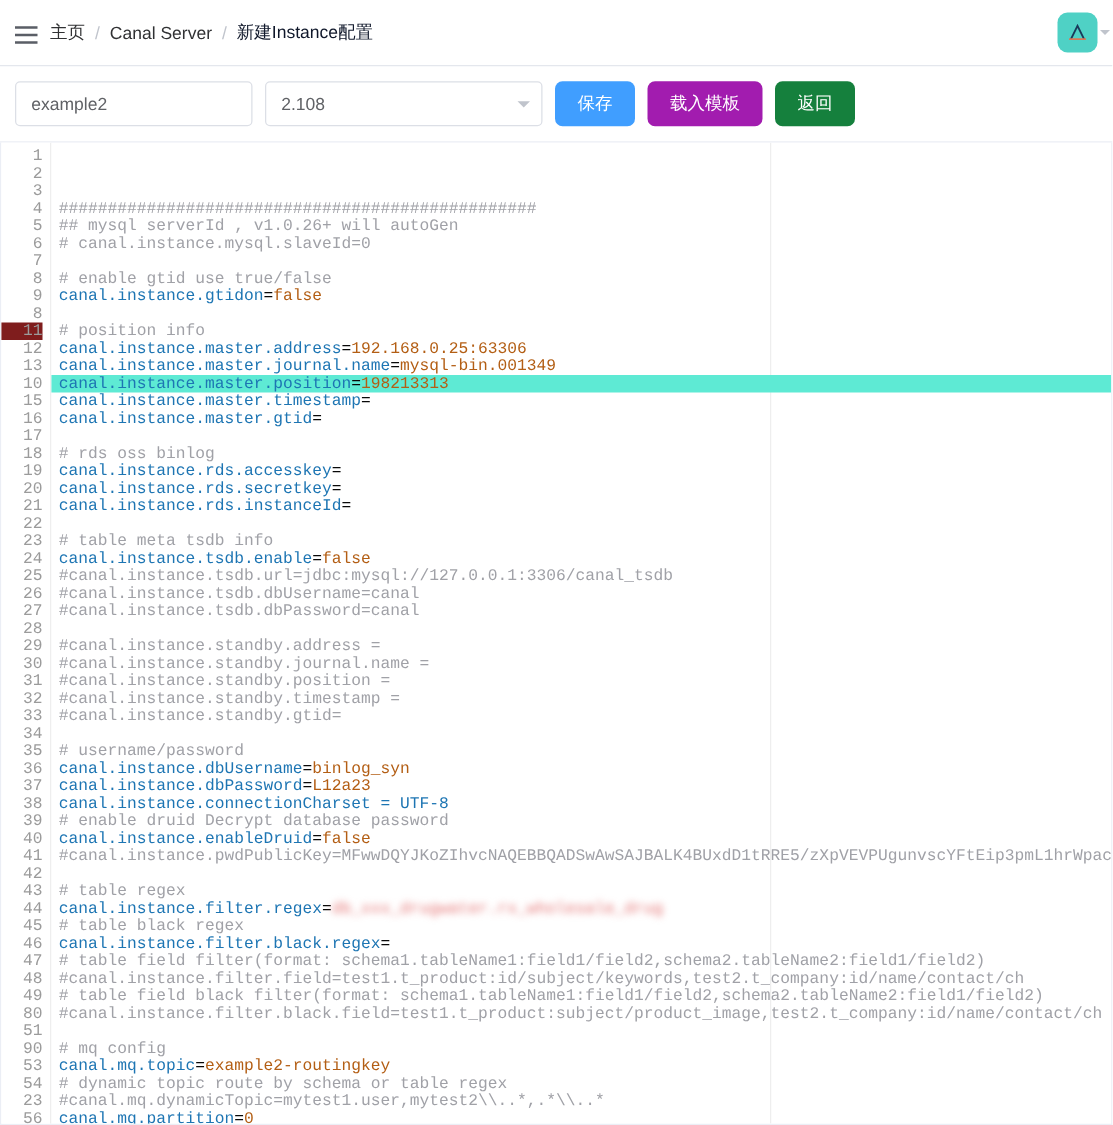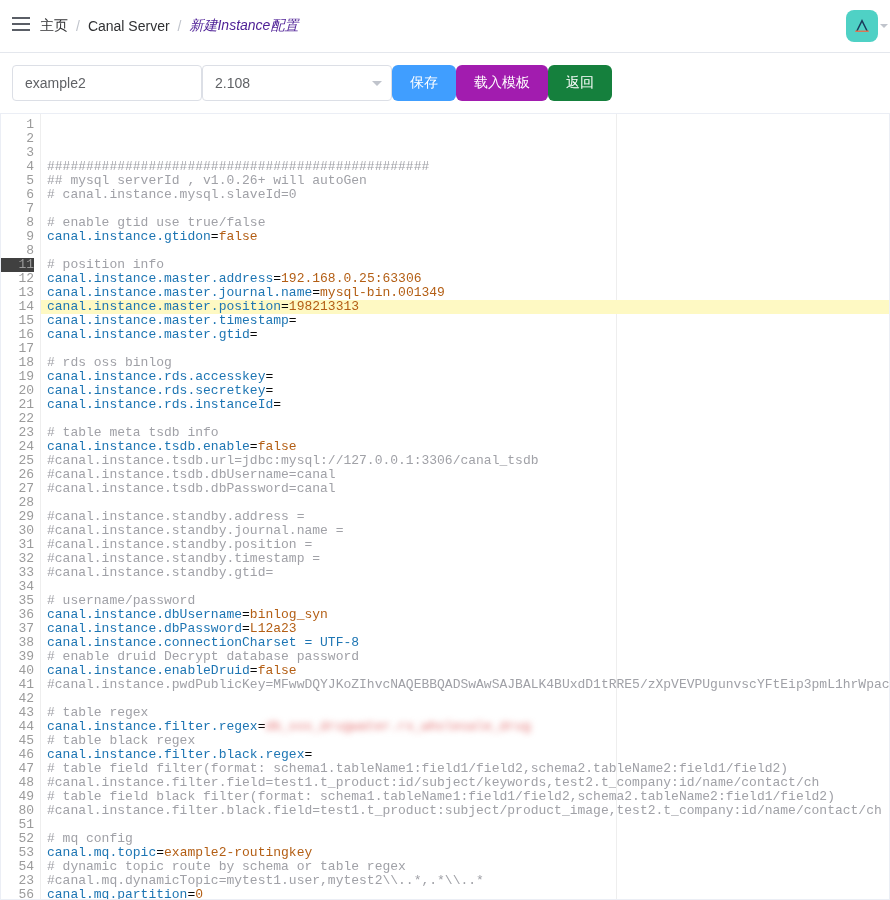--- a/index.html
+++ b/index.html
@@ -12,76 +12,77 @@
   }
   .topbar {
     display: flex;
     align-items: center;
     justify-content: space-between;
     padding: 10px 12px;
     border-bottom: 1px solid #e4e7ed;
   }
   .topbar-left {
     display: flex;
-    align-items: flex-start;
+    align-items: flex-end;
     gap: 10px;
   }
   .hamburger {
     width: 18px; height: 14px;
     display: flex; flex-direction: column; justify-content: space-between;
     cursor: pointer;
   }
   .hamburger span {
     display: block; height: 2px; background: #5a5e66;
   }
   .breadcrumb {
     display: flex;
     align-items: center;
     gap: 8px;
     font-size: 14px;
   }
   .breadcrumb .sep { color: #c0c4cc; }
   .breadcrumb .crumb { color: #303133; }
-  .breadcrumb .crumb.current { color: #4c1d95; cursor: text; font-style: italic; }
+  .breadcrumb .crumb.current { color: #0f172a; cursor: text; }
   .logo-badge {
     width: 32px; height: 32px;
     background: #4fd1c5;
     border-radius: 8px;
     display: flex; align-items: center; justify-content: center;
     position: relative;
   }
   .logo-badge::after {
     content: "";
     position: absolute;
     right: -10px;
     top: 50%;
     border: 4px solid transparent;
     border-top-color: #c0c4cc;
     transform: translateY(-2px);
   }
   .logo-badge svg { width: 18px; height: 18px; }
   .toolbar {
     display: flex;
     align-items: center;
+    gap: 10px;
     padding: 12px;
     border-bottom: 1px solid #ebeef5;
   }
   .el-input {
     height: 36px;
     border: 1px solid #dcdfe6;
     border-radius: 4px;
     padding: 0 12px;
     font-size: 14px;
     color: #606266;
     outline: none;
   }
   .el-input.name { width: 190px; }
   .el-select {
     position: relative;
-    width: 190px;
+    width: 222px;
   }
   .el-select .el-input { width: 100%; padding-right: 28px; }
   .el-select .chevron {
     position: absolute;
     right: 10px; top: 50%;
     transform: translateY(-50%);
     border: 5px solid transparent;
     border-top-color: #c0c4cc;
     margin-top: 3px;
     pointer-events: none;
@@ -124,21 +125,21 @@
   .code {
     flex: 1;
     padding: 4px 0 4px 6px;
     white-space: pre;
     overflow: hidden;
     color: #080808;
     position: relative;
   }
   .line { height: 14px; }
   .line.highlight {
-    background: #fef9c3;
+    background: #5eead4;
     margin-left: -6px;
     padding-left: 6px;
     position: relative;
   }
   .line.highlight::before {
     content: "";
     position: absolute;
     left: -40px;
     top: 0;
     height: 14px;
@@ -201,24 +202,24 @@
       <div>1</div>
       <div>2</div>
       <div>3</div>
       <div>4</div>
       <div>5</div>
       <div>6</div>
       <div>7</div>
       <div>8</div>
       <div>9</div>
       <div>8</div>
-      <div style="background: #404040;">11</div>
+      <div style="background: #7f1d1d;">11</div>
       <div>12</div>
       <div>13</div>
-      <div>14</div>
+      <div>10</div>
       <div>15</div>
       <div>16</div>
       <div>17</div>
       <div>18</div>
       <div>19</div>
       <div>20</div>
       <div>21</div>
       <div>22</div>
       <div>23</div>
       <div>24</div>
@@ -242,21 +243,21 @@
       <div>42</div>
       <div>43</div>
       <div>44</div>
       <div>45</div>
       <div>46</div>
       <div>47</div>
       <div>48</div>
       <div>49</div>
       <div>80</div>
       <div>51</div>
-      <div>52</div>
+      <div>90</div>
       <div>53</div>
       <div>54</div>
       <div>23</div>
       <div>56</div>
     </div>
   <div class="code" id="code">
     <div class="vsplit"></div>
   <div class="line"><span class="tok-comment">#################################################</span></div><div class="line"><span class="tok-comment">## mysql serverId , v1.0.26+ will autoGen</span></div><div class="line"><span class="tok-comment"># canal.instance.mysql.slaveId=0</span></div><div class="line">&nbsp;</div><div class="line"><span class="tok-comment"># enable gtid use true/false</span></div><div class="line"><span class="tok-key">canal.instance.gtidon</span><span class="tok-op">=</span><span class="tok-value">false</span></div><div class="line">&nbsp;</div><div class="line"><span class="tok-comment"># position info</span></div><div class="line"><span class="tok-key">canal.instance.master.address</span><span class="tok-op">=</span><span class="tok-value">192.168.0.25:63306</span></div><div class="line"><span class="tok-key">canal.instance.master.journal.name</span><span class="tok-op">=</span><span class="tok-value">mysql-bin.001349</span></div><div class="line highlight"><span class="tok-key">canal.instance.master.position</span><span class="tok-op">=</span><span class="tok-value">198213313</span></div><div class="line"><span class="tok-key">canal.instance.master.timestamp</span><span class="tok-op">=</span><span class="tok-value"></span></div><div class="line"><span class="tok-key">canal.instance.master.gtid</span><span class="tok-op">=</span><span class="tok-value"></span></div><div class="line">&nbsp;</div><div class="line"><span class="tok-comment"># rds oss binlog</span></div><div class="line"><span class="tok-key">canal.instance.rds.accesskey</span><span class="tok-op">=</span><span class="tok-value"></span></div><div class="line"><span class="tok-key">canal.instance.rds.secretkey</span><span class="tok-op">=</span><span class="tok-value"></span></div><div class="line"><span class="tok-key">canal.instance.rds.instanceId</span><span class="tok-op">=</span><span class="tok-value"></span></div><div class="line">&nbsp;</div><div class="line"><span class="tok-comment"># table meta tsdb info</span></div><div class="line"><span class="tok-key">canal.instance.tsdb.enable</span><span class="tok-op">=</span><span class="tok-value">false</span></div><div class="line"><span class="tok-comment">#canal.instance.tsdb.url=jdbc:mysql://127.0.0.1:3306/canal_tsdb</span></div><div class="line"><span class="tok-comment">#canal.instance.tsdb.dbUsername=canal</span></div><div class="line"><span class="tok-comment">#canal.instance.tsdb.dbPassword=canal</span></div><div class="line">&nbsp;</div><div class="line"><span class="tok-comment">#canal.instance.standby.address =</span></div><div class="line"><span class="tok-comment">#canal.instance.standby.journal.name =</span></div><div class="line"><span class="tok-comment">#canal.instance.standby.position =</span></div><div class="line"><span class="tok-comment">#canal.instance.standby.timestamp =</span></div><div class="line"><span class="tok-comment">#canal.instance.standby.gtid=</span></div><div class="line">&nbsp;</div><div class="line"><span class="tok-comment"># username/password</span></div><div class="line"><span class="tok-key">canal.instance.dbUsername</span><span class="tok-op">=</span><span class="tok-value">binlog_syn</span></div><div class="line"><span class="tok-key">canal.instance.dbPassword</span><span class="tok-op">=</span><span class="tok-value">L12a23</span></div><div class="line"><span class="tok-key">canal.instance.connectionCharset = UTF-8</span></div><div class="line"><span class="tok-comment"># enable druid Decrypt database password</span></div><div class="line"><span class="tok-key">canal.instance.enableDruid</span><span class="tok-op">=</span><span class="tok-value">false</span></div><div class="line"><span class="tok-comment">#canal.instance.pwdPublicKey=MFwwDQYJKoZIhvcNAQEBBQADSwAwSAJBALK4BUxdD1tRRE5/zXpVEVPUgunvscYFtEip3pmL1hrWpacX7y7GCMo2/JM6LeHmiiN</span></div><div class="line">&nbsp;</div><div class="line"><span class="tok-comment"># table regex</span></div><div class="line"><span class="tok-key">canal.instance.filter.regex</span><span class="tok-op">=</span><span class="tok-blur">db_xxx_drugwater.rx_wholesale_drug</span></div><div class="line"><span class="tok-comment"># table black regex</span></div><div class="line"><span class="tok-key">canal.instance.filter.black.regex</span><span class="tok-op">=</span><span class="tok-value"></span></div><div class="line"><span class="tok-comment"># table field filter(format: schema1.tableName1:field1/field2,schema2.tableName2:field1/field2)</span></div><div class="line"><span class="tok-comment">#canal.instance.filter.field=test1.t_product:id/subject/keywords,test2.t_company:id/name/contact/ch</span></div><div class="line"><span class="tok-comment"># table field black filter(format: schema1.tableName1:field1/field2,schema2.tableName2:field1/field2)</span></div><div class="line"><span class="tok-comment">#canal.instance.filter.black.field=test1.t_product:subject/product_image,test2.t_company:id/name/contact/ch</span></div><div class="line">&nbsp;</div><div class="line"><span class="tok-comment"># mq config</span></div><div class="line"><span class="tok-key">canal.mq.topic</span><span class="tok-op">=</span><span class="tok-value">example2-routingkey</span></div><div class="line"><span class="tok-comment"># dynamic topic route by schema or table regex</span></div><div class="line"><span class="tok-comment">#canal.mq.dynamicTopic=mytest1.user,mytest2\\..*,.*\\..*</span></div><div class="line"><span class="tok-key">canal.mq.partition</span><span class="tok-op">=</span><span class="tok-value">0</span></div></div>
 </div>
 

